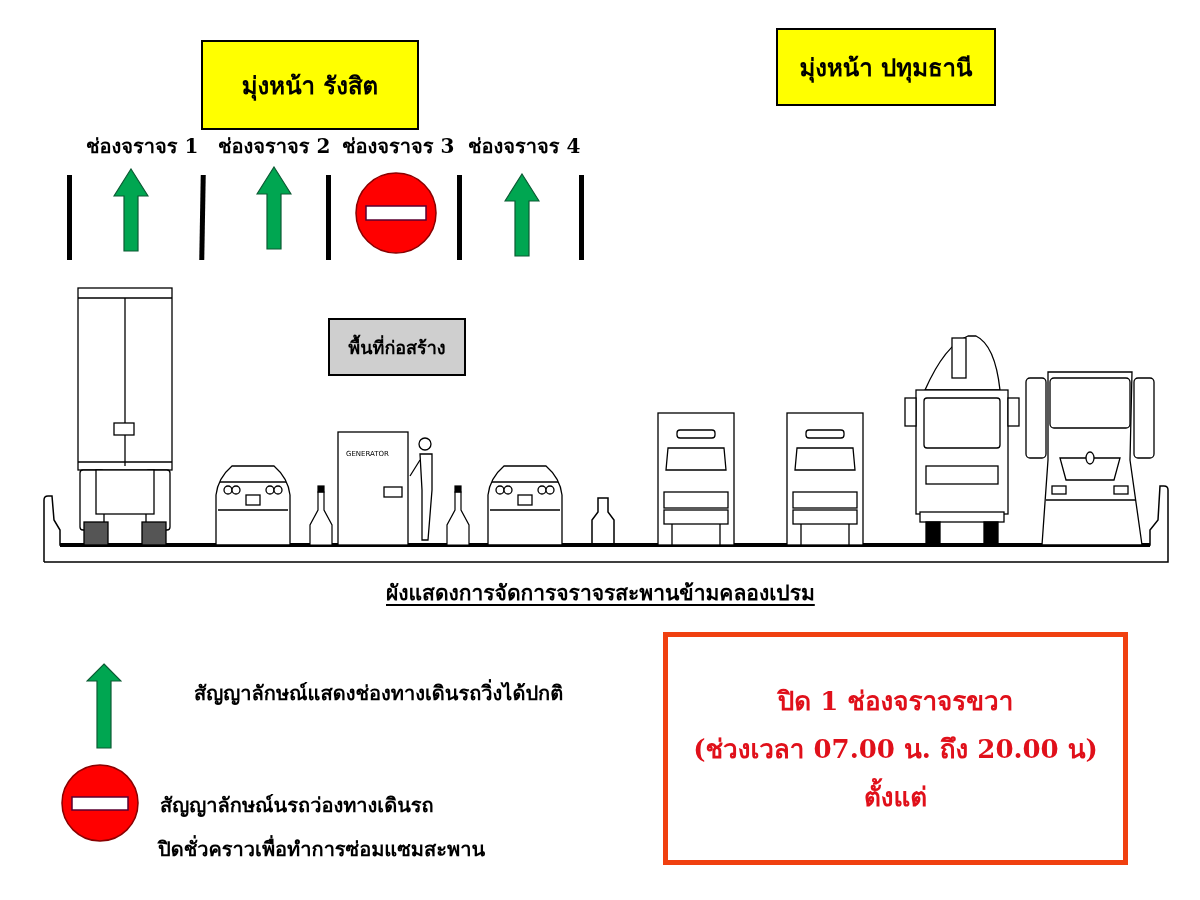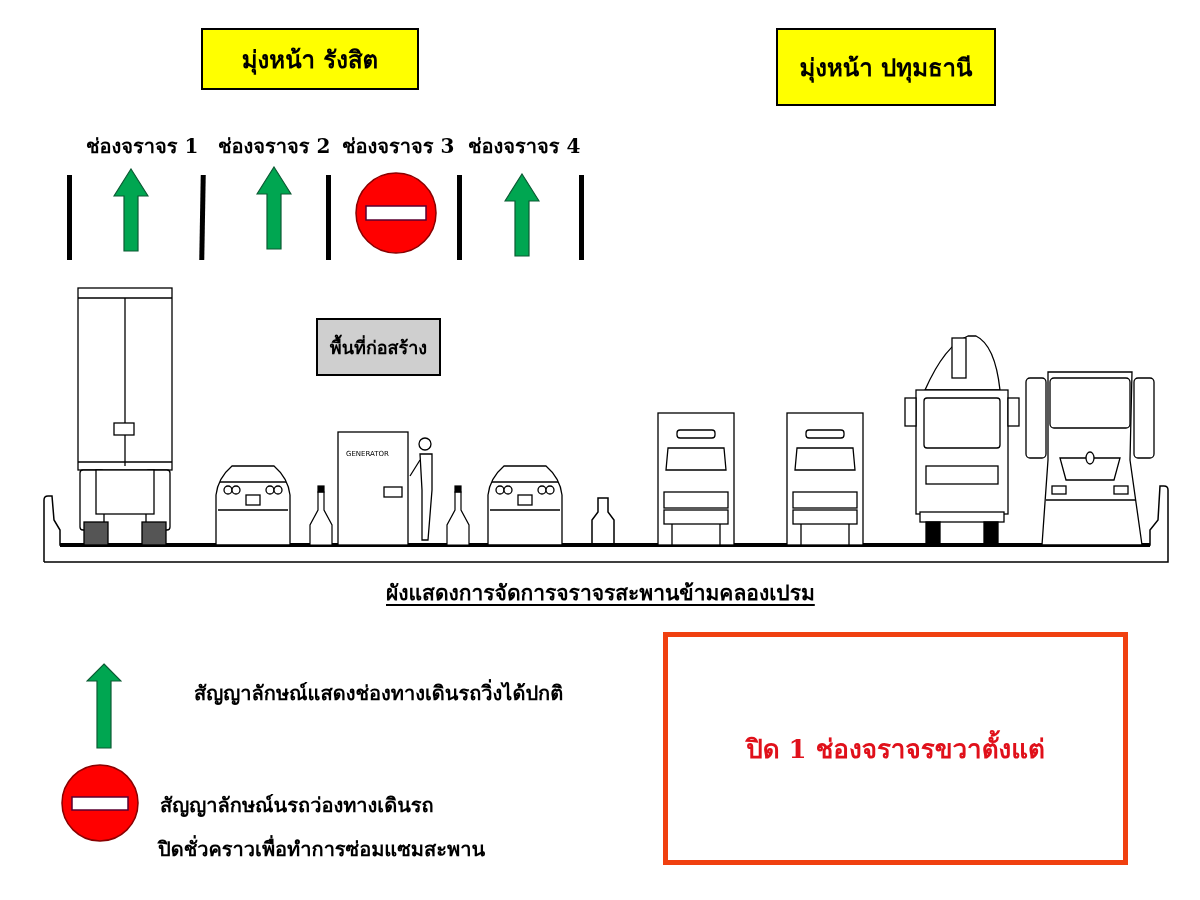--- a/index.html
+++ b/index.html
@@ -4,27 +4,27 @@
 <style>
   html, body { margin:0; padding:0; background:#ffffff; }
   body { width:1200px; height:900px; position:relative; overflow:hidden; font-family:"DejaVu Serif", "Liberation Serif", serif; color:#000; }
   .abs { position:absolute; }
   .yellow-box { background:#ffff00; border:2px solid #000; display:flex; align-items:center; justify-content:center; font-weight:bold; font-size:24px; box-sizing:border-box; }
   .lane-label { font-weight:bold; font-size:20px; white-space:nowrap; }
   .lane-line { background:#000; width:5px; }
   .construction-box { background:#cfcfcf; border:2px solid #000; display:flex; align-items:center; justify-content:center; font-weight:bold; font-size:18px; box-sizing:border-box; }
   .title { font-weight:bold; font-size:21px; text-decoration:underline; text-underline-offset:4px; white-space:nowrap; }
   .legend-text { font-weight:bold; font-size:20px; white-space:nowrap; line-height:34px; }
-  .notice { border:5px solid #f04010; background:#fff; box-sizing:border-box; display:flex; flex-direction:row; align-items:center; justify-content:center; color:#e0101a; font-weight:bold; font-size:26px; line-height:48px; text-align:center; }
+  .notice { border:5px solid #f04010; background:#fff; box-sizing:border-box; display:flex; flex-direction:column; align-items:center; justify-content:center; color:#e0101a; font-weight:bold; font-size:26px; line-height:48px; text-align:center; }
   svg { display:block; }
 </style>
 </head>
 <body>
 
-<div class="abs yellow-box" style="left:201px;top:28px;width:218px;height:62px;">
+<div class="abs yellow-box" style="left:201px;top:40px;width:218px;height:90px;">
   <span>มุ่งหน้า รังสิต</span>
 </div>
 <div class="abs yellow-box" style="left:776px;top:28px;width:220px;height:78px;">
   <span>มุ่งหน้า ปทุมธานี</span>
 </div>
 
 <div class="abs lane-label" style="left:86px;top:130px;">ช่องจราจร 1</div>
 <div class="abs lane-label" style="left:218px;top:130px;">ช่องจราจร 2</div>
 <div class="abs lane-label" style="left:342px;top:130px;">ช่องจราจร 3</div>
 <div class="abs lane-label" style="left:468px;top:130px;">ช่องจราจร 4</div>
@@ -50,21 +50,21 @@
       <circle cx="42" cy="42" r="40" fill="#ff0000" stroke="#8a0000" stroke-width="1.5"></circle>
       <rect x="12" y="35" width="60" height="14" fill="#fff" stroke="#5a0030" stroke-width="1.5"></rect>
     </svg>
 </div>
 <div class="abs" style="left:504px;top:173px;">
   <svg width="36" height="84" viewBox="0 0 36 84">
       <polygon points="18,1 35,28 25,28 25,83 11,83 11,28 1,28" fill="#00a651" stroke="#0b5a33" stroke-width="1.2"></polygon>
     </svg>
 </div>
 
-<div class="abs construction-box" style="left:316px;top:318px;width:125px;height:58px;">
+<div class="abs construction-box" style="left:328px;top:318px;width:138px;height:58px;">
   <span>พื้นที่ก่อสร้าง</span>
 </div>
 
 <svg class="abs" style="left:0;top:280px;" width="1200" height="290" viewBox="0 280 1200 290">
   <g fill="none" stroke="#000" stroke-width="1.5">
 
     <path d="M44 562 L44 500 Q44 496 48 496 L52 496 L54 520 L60 530 L60 545 L598 545"></path>
     <path d="M44 562 L1168 562 L1168 490 Q1168 486 1164 486 L1160 486 L1158 520 L1150 530 L1150 545 L622 545"></path>
 
     <path d="M592 545 L592 520 L598 512 L598 498 L608 498 L608 512 L614 520 L614 545"></path>
@@ -185,14 +185,15 @@
   <svg width="80" height="80" viewBox="0 0 80 80">
       <circle cx="40" cy="40" r="38" fill="#ff0000" stroke="#8a0000" stroke-width="1.5"></circle>
       <rect x="12" y="34" width="56" height="13" fill="#fff" stroke="#5a0030" stroke-width="1.5"></rect>
     </svg>
 </div>
 <div class="abs legend-text" style="left:160px;top:788px;">สัญญาลักษณ์นรถว่องทางเดินรถ</div>
 <div class="abs legend-text" style="left:158px;top:832px;">ปิดชั่วคราวเพื่อทำการซ่อมแซมสะพาน</div>
 
 <div class="abs notice" style="left:663px;top:632px;width:465px;height:233px;">
   <div>ปิด 1 ช่องจราจรขวา</div>
+  <div>(ช่วงเวลา 07.00 น. ถึง 20.00 น)</div>
   <div>ตั้งแต่</div>
 </div>
 
 </body></html>

